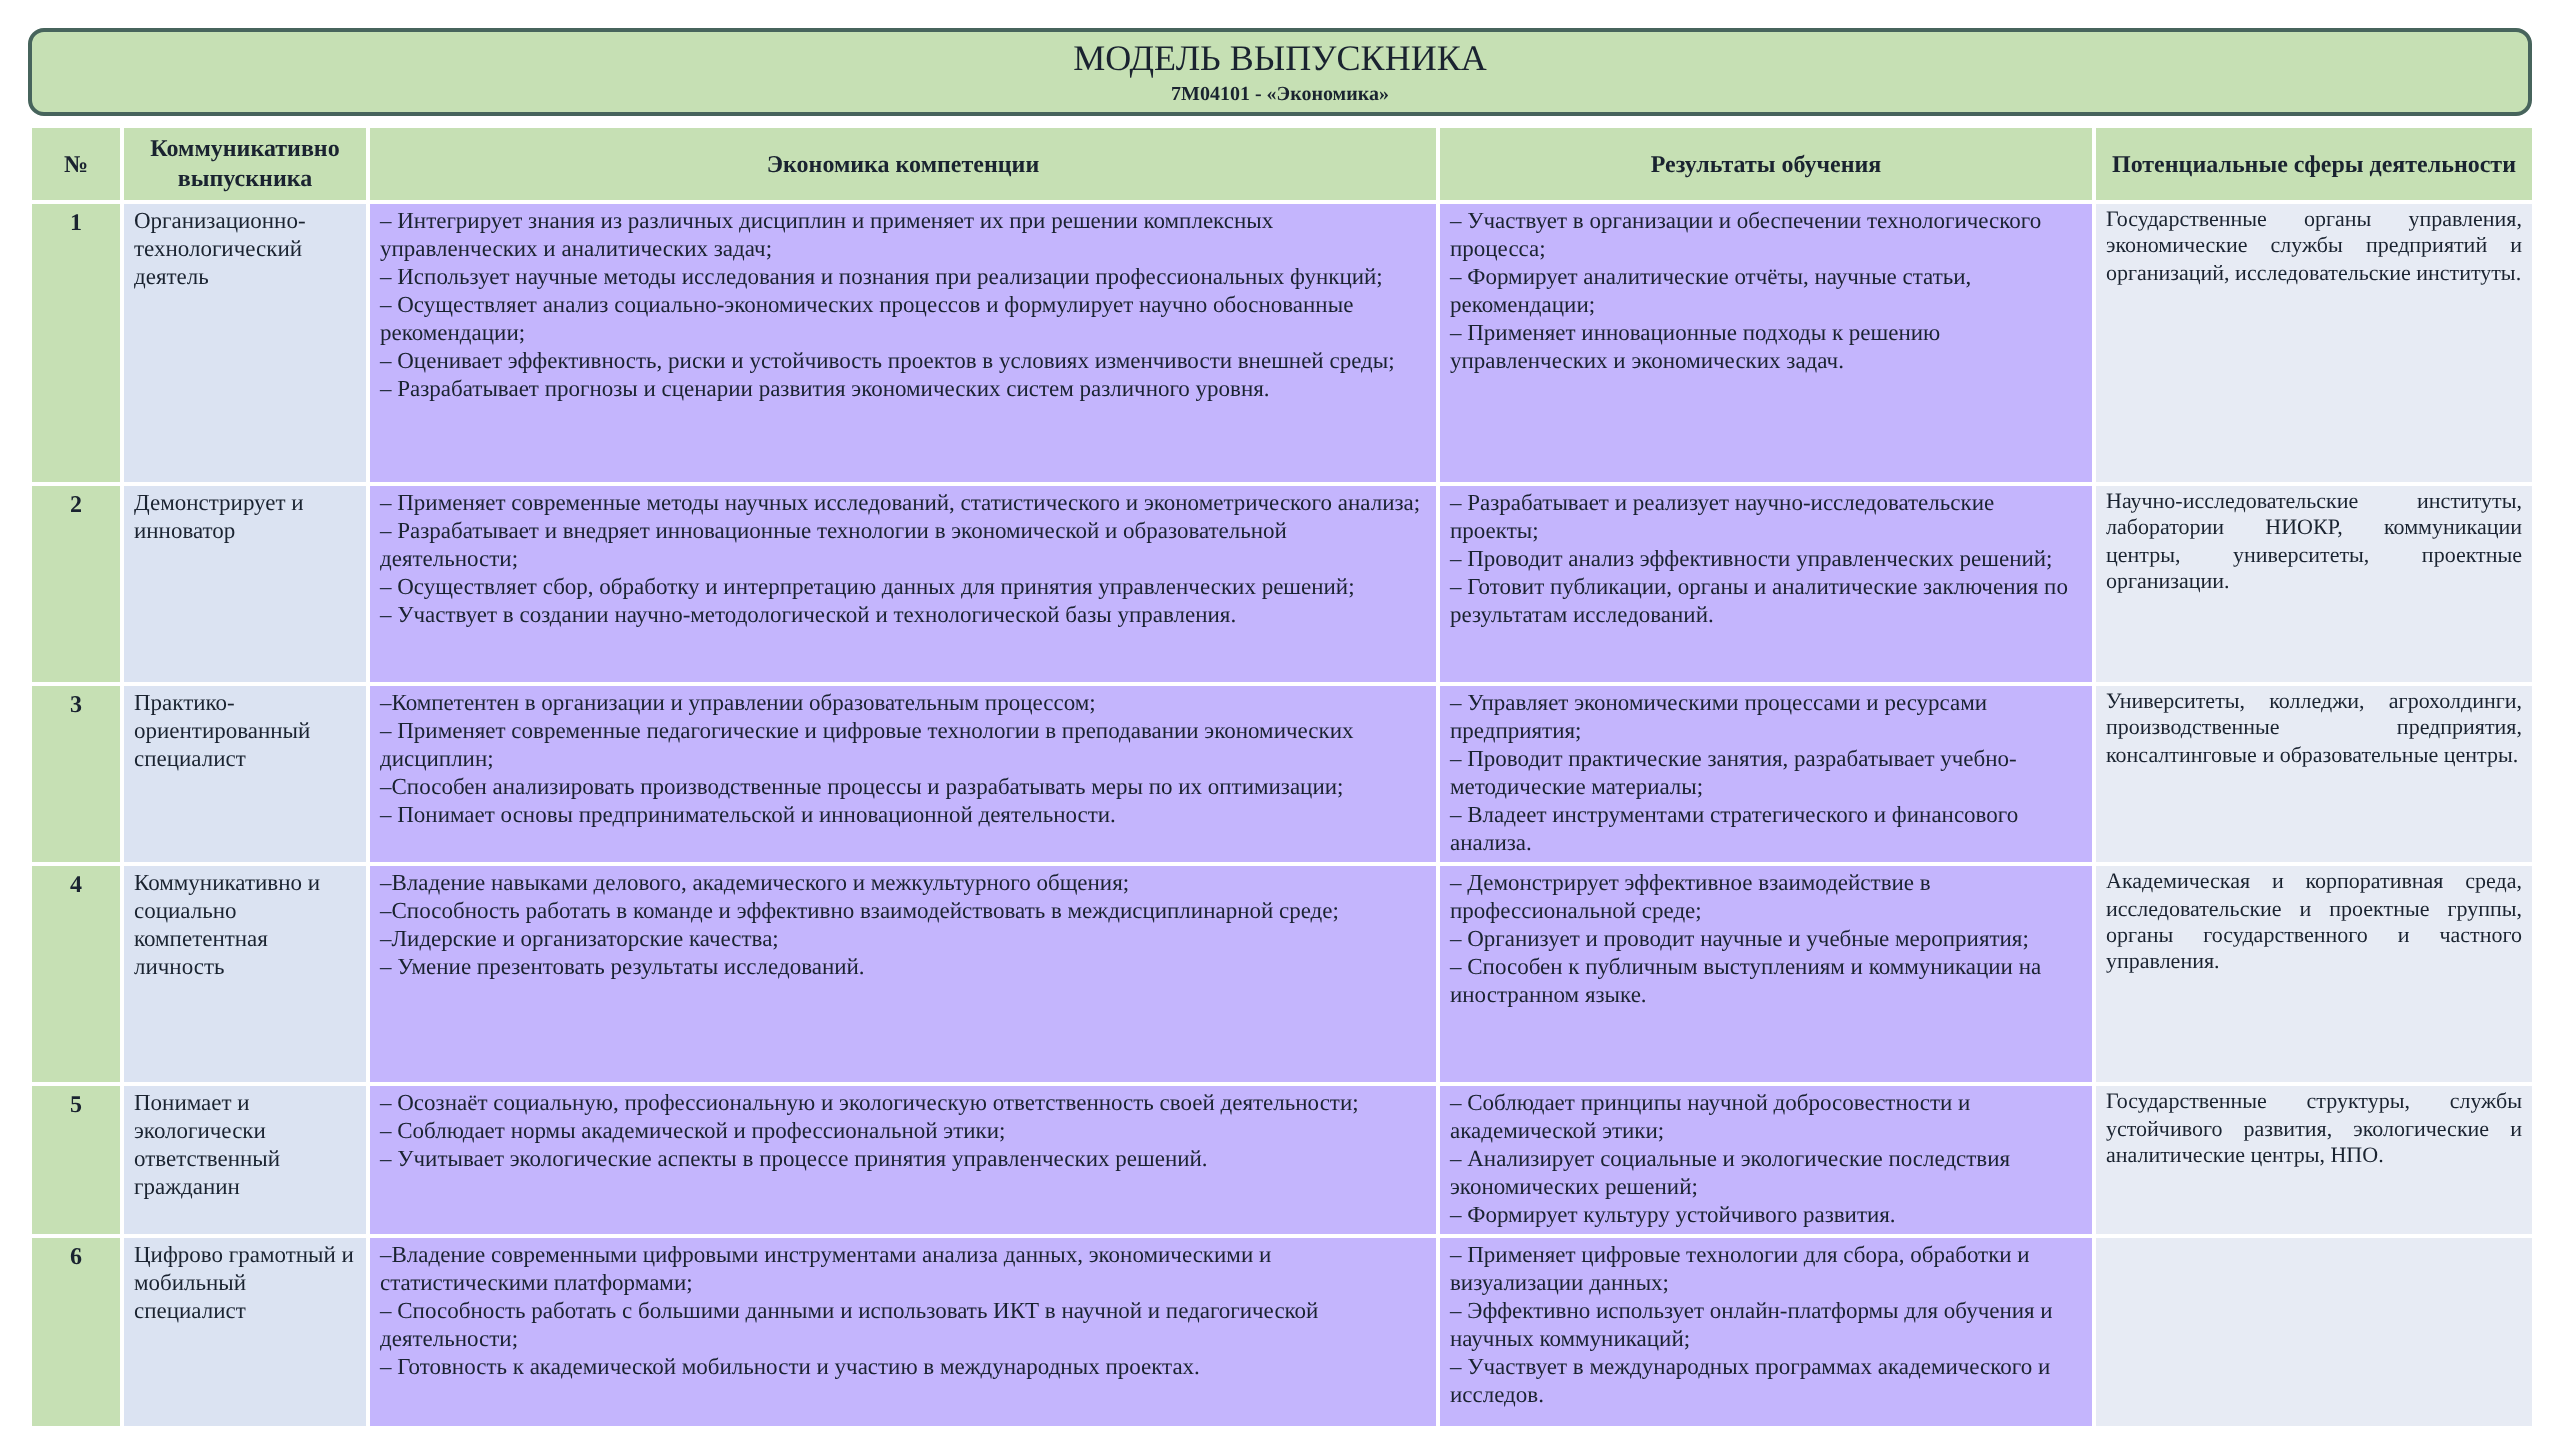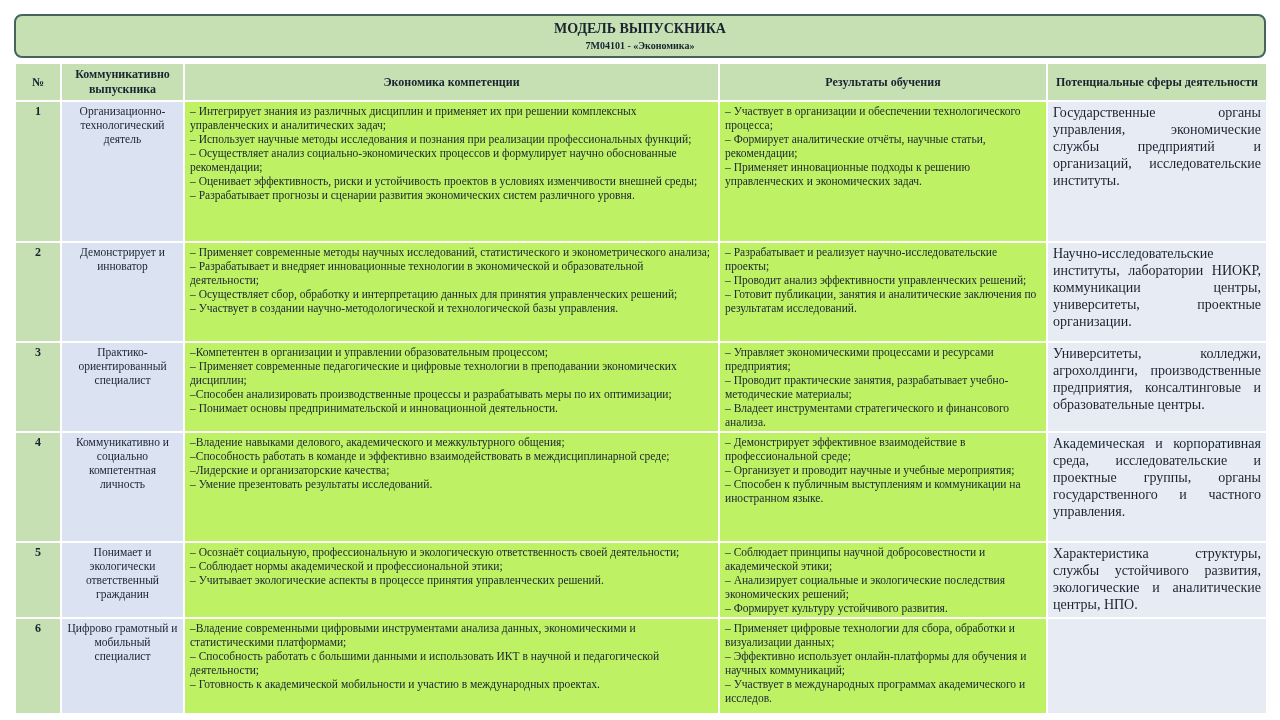--- a/index.html
+++ b/index.html
@@ -10,21 +10,21 @@
   }
   .banner{
     margin:14px 14px 4px 14px;
     height:40px;
     background:#c6e0b4;
     border:2px solid #47645c;
     border-radius:8px;
     display:flex;flex-direction:column;justify-content:center;align-items:center;
     text-align:center;
   }
-  .banner-title{font-size:14px;font-weight:bold;line-height:1.3;}
+  .banner-title{font-size:18px;font-weight:normal;line-height:1.3;}
   .banner-subtitle{font-size:10px;font-weight:bold;line-height:1.3;}
   table.model{
     margin:0 14px;
     width:1252px;
     border-collapse:collapse;
     table-layout:fixed;
   }
   table.model th, table.model td{
     border:2px solid #ffffff;
     vertical-align:top;
@@ -38,33 +38,33 @@
     vertical-align:middle;
     padding:3px 4px;
   }
   td.num{
     background:#c6e0b4;
     font-weight:bold;text-align:center;
     font-size:12px;
   }
   td.char{
     background:#dbe3f2;
-    text-align:center;
+    text-align:left;
     font-size:11.5px;line-height:1.22;
   }
   td.comp, td.res{
-    background:#bef264;
+    background:#c4b5fd;
     text-align:left;
     font-size:11.5px;line-height:1.22;
     white-space:pre-line;
   }
   td.sph{
     background:#e7ebf4;
     text-align:justify;
-    font-size:14px;line-height:1.22;
+    font-size:11px;line-height:1.22;
   }
   tr.r1{height:141px;}
   tr.r2{height:100px;}
   tr.r3{height:85px;}
   tr.r4{height:110px;}
   tr.r5{height:75px;}
   tr.r6{height:96px;}
 </style>
 </head>
 <body>
@@ -107,21 +107,21 @@
     </tr>
     <tr class="r2">
       <td class="num">2</td>
       <td class="char">Демонстрирует и инноватор</td>
       <td class="comp">– Применяет современные методы научных исследований, статистического и эконометрического анализа;
 – Разрабатывает и внедряет инновационные технологии в экономической и образовательной деятельности;
 – Осуществляет сбор, обработку и интерпретацию данных для принятия управленческих решений;
 – Участвует в создании научно-методологической и технологической базы управления.</td>
       <td class="res">– Разрабатывает и реализует научно-исследовательские проекты;
 – Проводит анализ эффективности управленческих решений;
-– Готовит публикации, занятия и аналитические заключения по результатам исследований.</td>
+– Готовит публикации, органы и аналитические заключения по результатам исследований.</td>
       <td class="sph">Научно-исследовательские институты, лаборатории НИОКР, коммуникации центры, университеты, проектные организации.</td>
     </tr>
     <tr class="r3">
       <td class="num">3</td>
       <td class="char">Практико-ориентированный специалист</td>
       <td class="comp">–Компетентен в организации и управлении образовательным процессом;
 – Применяет современные педагогические и цифровые технологии в преподавании экономических дисциплин;
 –Способен анализировать производственные процессы и разрабатывать меры по их оптимизации;
 – Понимает основы предпринимательской и инновационной деятельности.</td>
       <td class="res">– Управляет экономическими процессами и ресурсами предприятия;
@@ -143,21 +143,21 @@
     </tr>
     <tr class="r5">
       <td class="num">5</td>
       <td class="char">Понимает и экологически ответственный гражданин</td>
       <td class="comp">– Осознаёт социальную, профессиональную и экологическую ответственность своей деятельности;
 – Соблюдает нормы академической и профессиональной этики;
 – Учитывает экологические аспекты в процессе принятия управленческих решений.</td>
       <td class="res">– Соблюдает принципы научной добросовестности и академической этики;
 – Анализирует социальные и экологические последствия экономических решений;
 – Формирует культуру устойчивого развития.</td>
-      <td class="sph">Характеристика структуры, службы устойчивого развития, экологические и аналитические центры, НПО.</td>
+      <td class="sph">Государственные структуры, службы устойчивого развития, экологические и аналитические центры, НПО.</td>
     </tr>
     <tr class="r6">
       <td class="num">6</td>
       <td class="char">Цифрово грамотный и мобильный специалист</td>
       <td class="comp">–Владение современными цифровыми инструментами анализа данных, экономическими и статистическими платформами;
 – Способность работать с большими данными и использовать ИКТ в научной и педагогической деятельности;
 – Готовность к академической мобильности и участию в международных проектах.</td>
       <td class="res">– Применяет цифровые технологии для сбора, обработки и визуализации данных;
 – Эффективно использует онлайн-платформы для обучения и научных коммуникаций;
 – Участвует в международных программах академического и исследов.</td>

